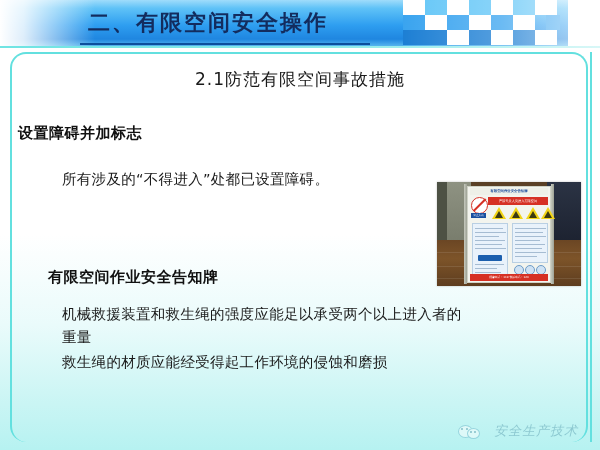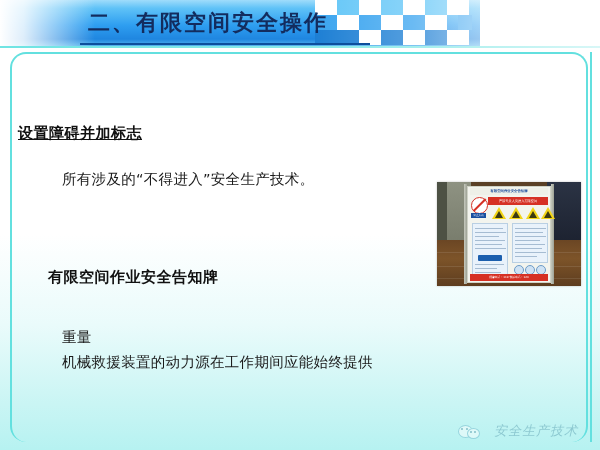--- a/index.html
+++ b/index.html
@@ -24,21 +24,21 @@
         #ffffff 52%,
         #eafbfb 72%,
         #c9f5f4 90%,
         #b6f2f1 100%);
   }
 
   
   .header {
     position: absolute;
     left: 0; top: 0;
-    width: 480px;
+    width: 568px;
     height: 46px;
     background: linear-gradient(to bottom,
         #9fdcfb 0%,
         #5fc2f7 18%,
         #2e9ef0 55%,
         #1f86e0 85%,
         #55b4ee 100%);
     overflow: hidden;
   }
   .header-left-fade {
@@ -134,21 +134,21 @@
     white-space: nowrap;
   }
   .p-line {
     position: absolute;
     font-size: 14.5px;
     color: #1a1a1a;
     letter-spacing: 0.3px;
     white-space: nowrap;
   }
 
-  #hd1 { left: 18px; top: 124px; text-decoration: underline; }
+  #hd1 { left: 18px; top: 124px; }
   #l1  { left: 48px; top: 147px; }
   #l2  { left: 62px; top: 170px; }
 
   #hd2 { left: 48px; top: 268px; }
   #l3  { left: 62px; top: 305px; }
   #l4  { left: 62px; top: 328px; }
   #l5  { left: 62px; top: 353px; }
   #l6  { left: 62px; top: 381px; }
 
   
@@ -408,27 +408,29 @@
     </div>
 
     <div class="header-title">二、有限空间安全操作</div>
     <div class="header-underline"></div>
   </div>
   <div class="header-teal-line"></div>
 
   <div class="content-frame"></div>
   <div class="right-edge-line"></div>
 
+  <div class="subtitle">2.1防范有限空间事故措施</div>
 
   <div class="h-bold" id="hd1">设置障碍并加标志</div>
-  <div class="p-line" id="l2">所有涉及的“不得进入”安全生产技术。</div>
+  <div class="p-line" id="l2">所有涉及的“不得进入”处都已设置障碍。</div>
 
   <div class="h-bold" id="hd2">有限空间作业安全告知牌</div>
+  <div class="p-line" id="l3">机械救援装置和救生绳的强度应能足以承受两个以上进入者的</div>
   <div class="p-line" id="l4">重量</div>
-  <div class="p-line" id="l5">机械救援装置的动力源在工作期间应能始终提供</div>
+  <div class="p-line" id="l5">救生绳的材质应能经受得起工作环境的侵蚀和磨损</div>
 
   <div class="photo">
     <div class="wall-left"></div>
     <div class="door-dark"></div>
     <div class="wall-right"></div>
     <div class="floor">
       <div class="floor-line" style="top:12px;"></div>
       <div class="floor-line" style="top:26px;"></div>
       <div class="floor-line" style="top:38px;"></div>
     </div>

